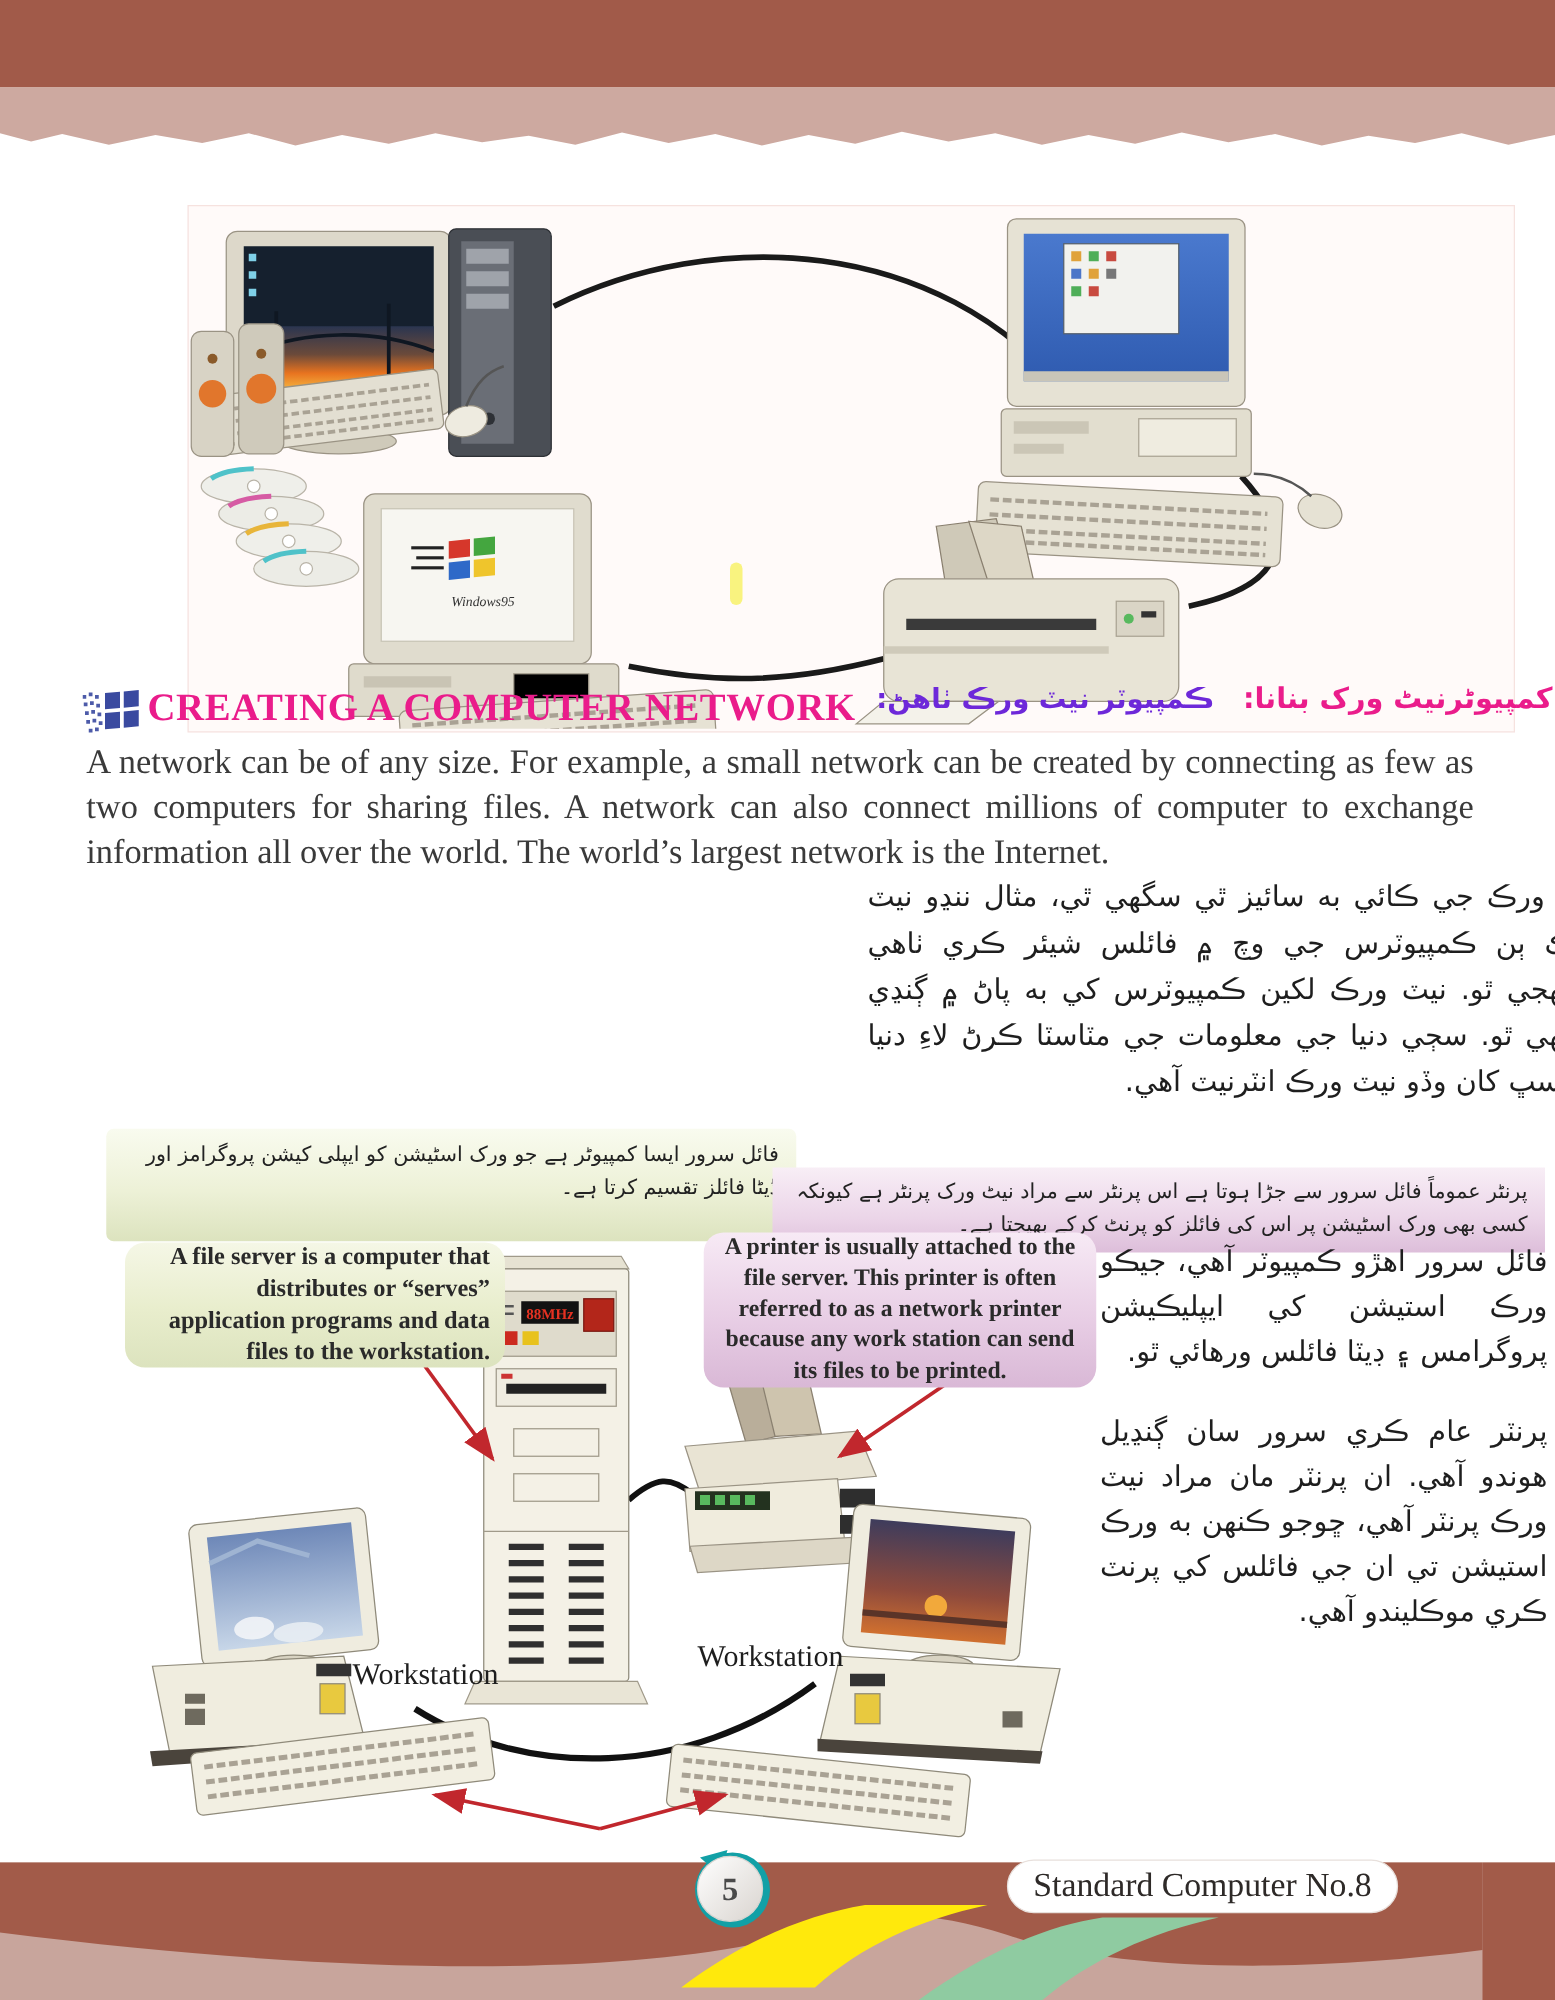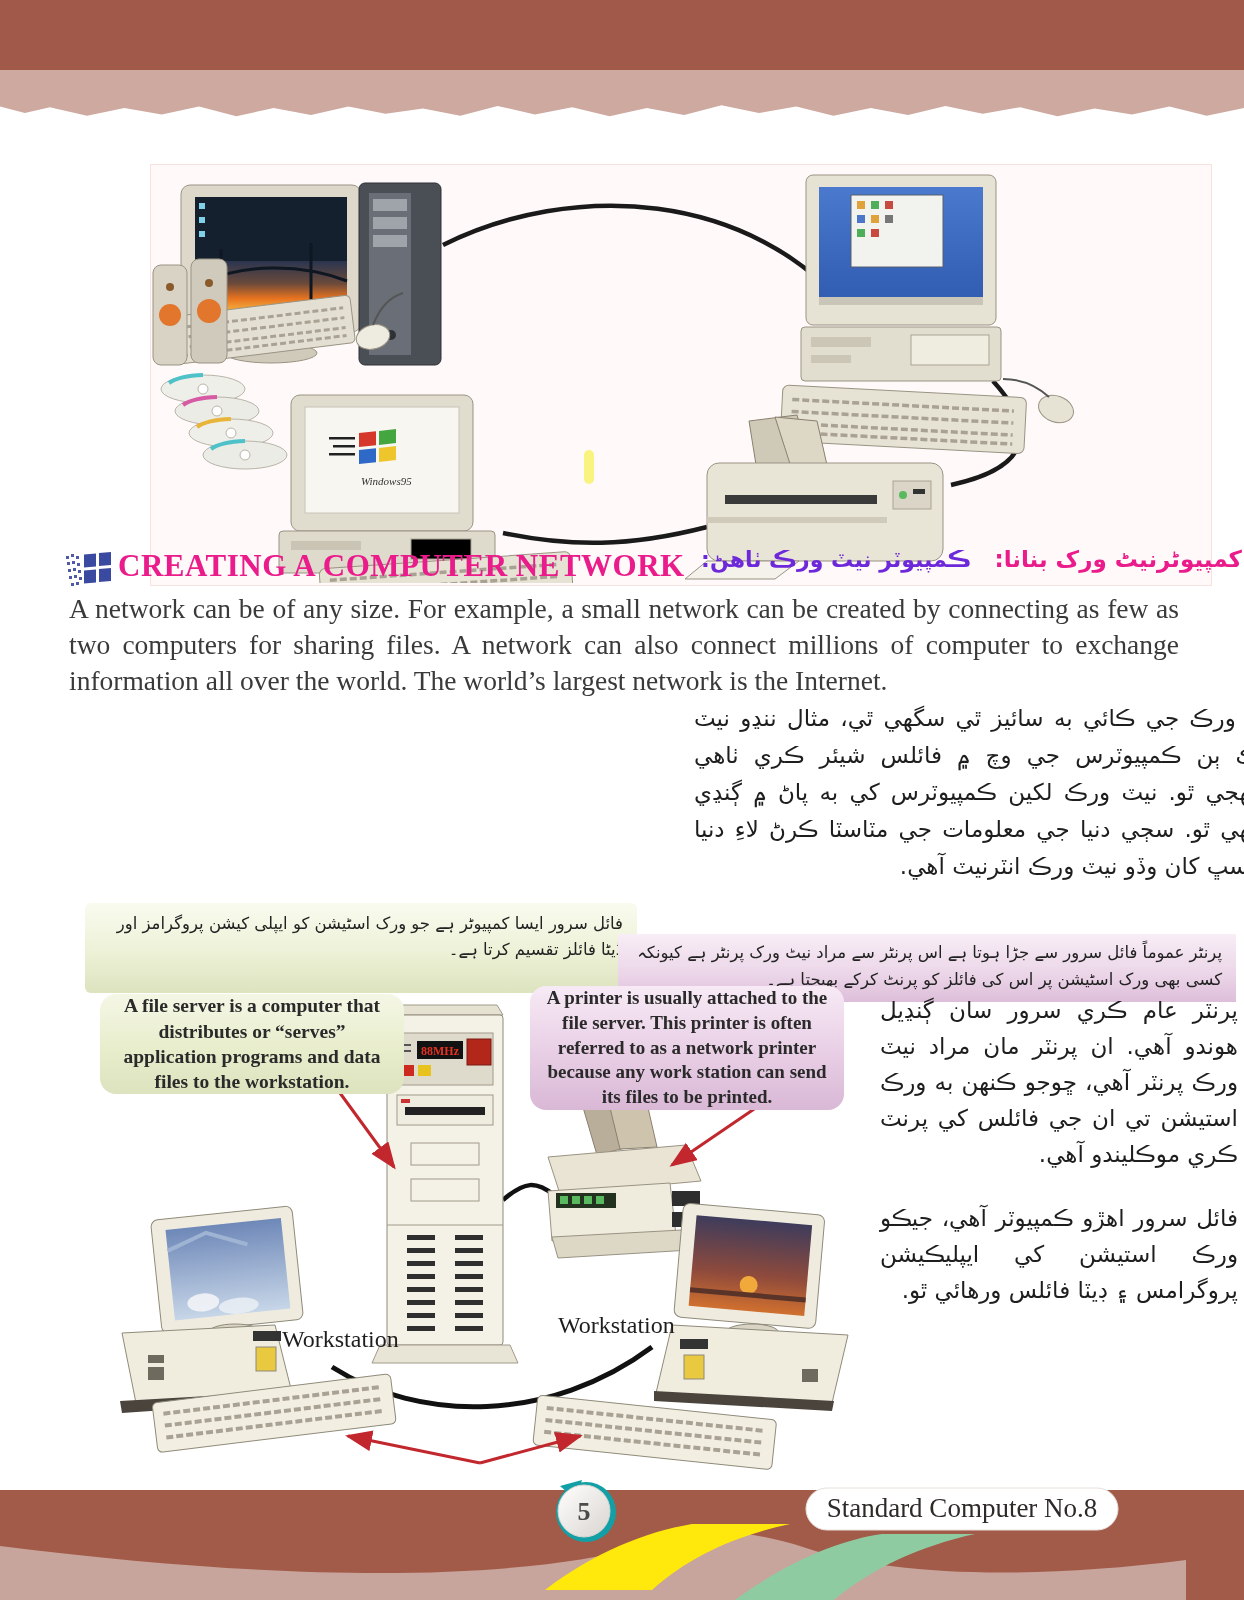--- a/index.html
+++ b/index.html
@@ -26,22 +26,22 @@
   .intro-en{position:absolute;left:68px;top:590px;width:1110px;margin:1px;font-size:27.5px;line-height:1.30;color:#3A3A3A;text-align:justify;}
 
   .urdu-left{position:absolute;left:68px;top:736px;width:572px;height:150px;overflow:hidden;direction:rtl;text-align:justify;font-family:"DejaVu Sans",sans-serif;font-size:18px;line-height:40px;color:#222222;}
   .sindhi-right{position:absolute;left:650px;top:700px;width:588px;height:230px;overflow:hidden;direction:rtl;text-align:justify;font-family:"DejaVu Sans",sans-serif;font-size:23px;line-height:37px;color:#1E1E1E;margin-left:44px;}
 
   
   .co{box-sizing:border-box;position:absolute;direction:rtl;font-family:"DejaVu Sans",sans-serif;color:#222222;}
   .co-urdu-green{left:85px;top:903px;width:552px;height:90px;padding:8px 14px;border-radius:6px;background:linear-gradient(180deg,#F9FBEF 0%,#EDF1D7 55%,#DCE3BE 100%);font-size:16.5px;line-height:26px;text-align:right;overflow:hidden;}
   .co-urdu-pink{left:618px;top:934px;width:618px;height:68px;padding:5px 14px;border-radius:0;background:linear-gradient(180deg,#F8EEF6 0%,#EBD5E8 60%,#DDBEDA 100%);font-size:16.5px;line-height:27px;text-align:right;overflow:hidden;}
   .co-en{box-sizing:border-box;position:absolute;display:flex;align-items:center;justify-content:center;text-align:center;font-family:"Liberation Serif",serif;font-weight:bold;color:#2A2A2A;}
-  .co-en-green{left:100px;top:994px;width:304px;height:100px;padding:6px 12px;border-radius:16px;background:linear-gradient(180deg,#F5F7E6 0%,#E8EDCC 55%,#DCE3BE 100%);font-size:19.5px;line-height:1.3;}
-  .co-en-pink{left:530px;top:986px;width:314px;height:124px;padding:6px 12px;border-radius:16px;background:linear-gradient(180deg,#F7EAF5 0%,#E8CEE5 55%,#D9B8D6 100%);font-size:19px;line-height:1.3;}
+  .co-en-green{left:100px;top:994px;width:304px;height:100px;padding:6px 12px;border-radius:16px;background:linear-gradient(180deg,#F5F7E6 0%,#E8EDCC 55%,#DCE3BE 100%);font-size:19.5px;line-height:1.3;text-align:right;}
+  .co-en-pink{left:563px;top:986px;width:314px;height:124px;padding:6px 12px;border-radius:16px;background:linear-gradient(180deg,#F7EAF5 0%,#E8CEE5 55%,#D9B8D6 100%);font-size:19px;line-height:1.3;}
 
   .sindhi-col{position:absolute;left:880px;top:992px;width:358px;direction:rtl;text-align:justify;font-family:"DejaVu Sans",sans-serif;font-size:23px;line-height:36px;color:#1E1E1E;}
   .sindhi-col p{margin:0 0 28px 0;}
 
   .diagram{position:absolute;left:60px;top:995px;width:830px;height:490px;}
 
   .footer-svg{position:absolute;left:0;top:1490px;width:1244px;height:110px;overflow:visible;}
 
   svg text{font-family:"Liberation Serif",serif;}
 </style>
@@ -354,22 +354,22 @@
       <path d="M 420 468 L 520 441" marker-end="url(#arrR)"></path>
     </g>
   </svg>
 
   <div class="co co-urdu-green">فائل سرور ایسا کمپیوٹر ہے جو ورک اسٹیشن کو ایپلی کیشن پروگرامز اور ڈیٹا فائلز تقسیم کرتا ہے۔</div>
   <div class="co co-urdu-pink">پرنٹر عموماً فائل سرور سے جڑا ہوتا ہے اس پرنٹر سے مراد نیٹ ورک پرنٹر ہے کیونکہ کسی بھی ورک اسٹیشن پر اس کی فائلز کو پرنٹ کرکے بھیجتا ہے۔</div>
   <div class="co-en co-en-green">A file server is a computer that distributes or “serves” application programs and data files to the workstation.</div>
   <div class="co-en co-en-pink">A printer is usually attached to the file server. This printer is often referred to as a network printer because any work station can send its files to be printed.</div>
 
   <div class="sindhi-col">
+    <p>فائل سرور اهڙو ڪمپيوٽر آهي، جيڪو ورڪ استيشن کي ايپليڪيشن پروگرامس ۽ ڊيٽا فائلس ورهائي ٿو.</p>
     <p>پرنٽر عام ڪري سرور سان ڳنڍيل هوندو آهي. ان پرنٽر مان مراد نيٽ ورڪ پرنٽر آهي، ڇوجو ڪنهن به ورڪ استيشن تي ان جي فائلس کي پرنٽ ڪري موڪليندو آهي.</p>
-    <p>فائل سرور اهڙو ڪمپيوٽر آهي، جيڪو ورڪ استيشن کي ايپليڪيشن پروگرامس ۽ ڊيٽا فائلس ورهائي ٿو.</p>
   </div>
 
   <svg class="footer-svg" viewBox="0 0 1244 110">
     <defs>
       <linearGradient id="badgeGrad" x1="0" y1="0" x2="1" y2="1">
         <stop offset="0" stop-color="#FFFFFF"></stop>
           <stop offset="1" stop-color="#D9D4CF"></stop>
       </linearGradient>
     </defs>
     <rect x="0" y="0" width="1244" height="110" fill="#C8A59C"></rect>

